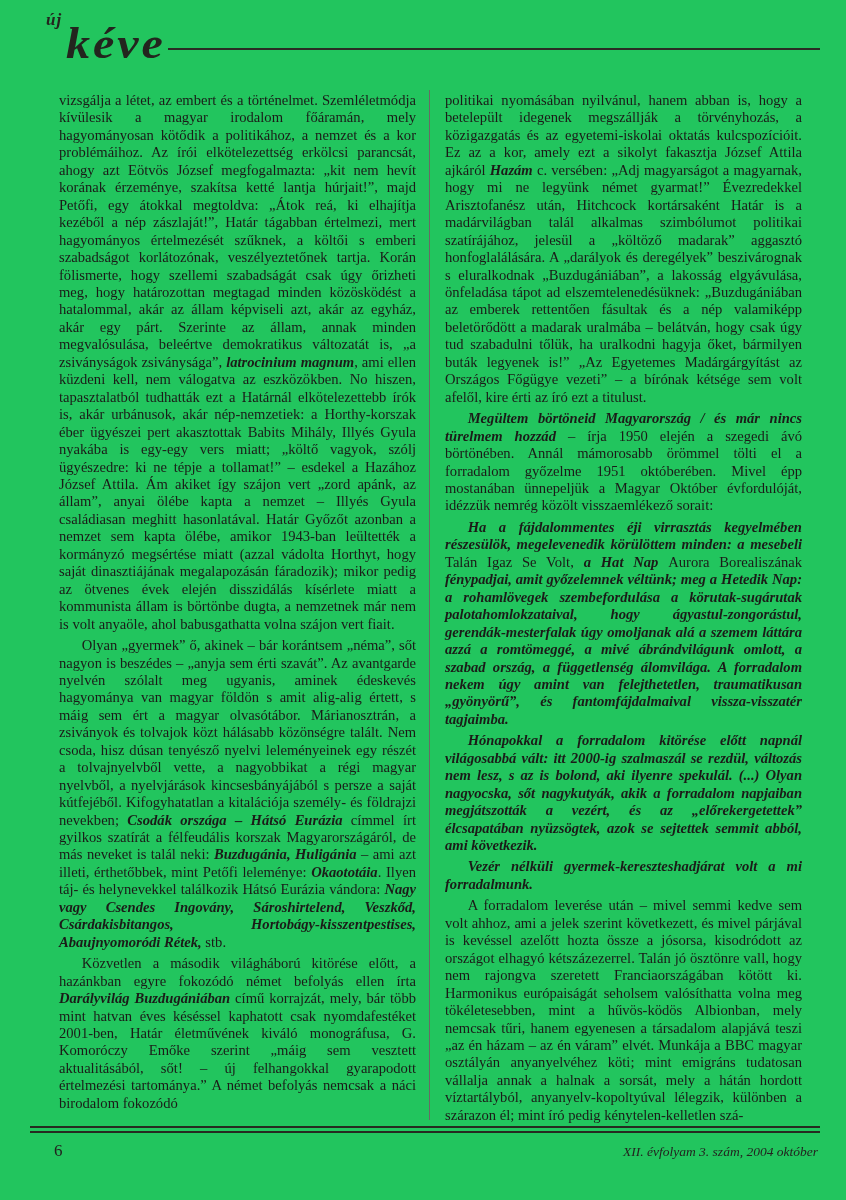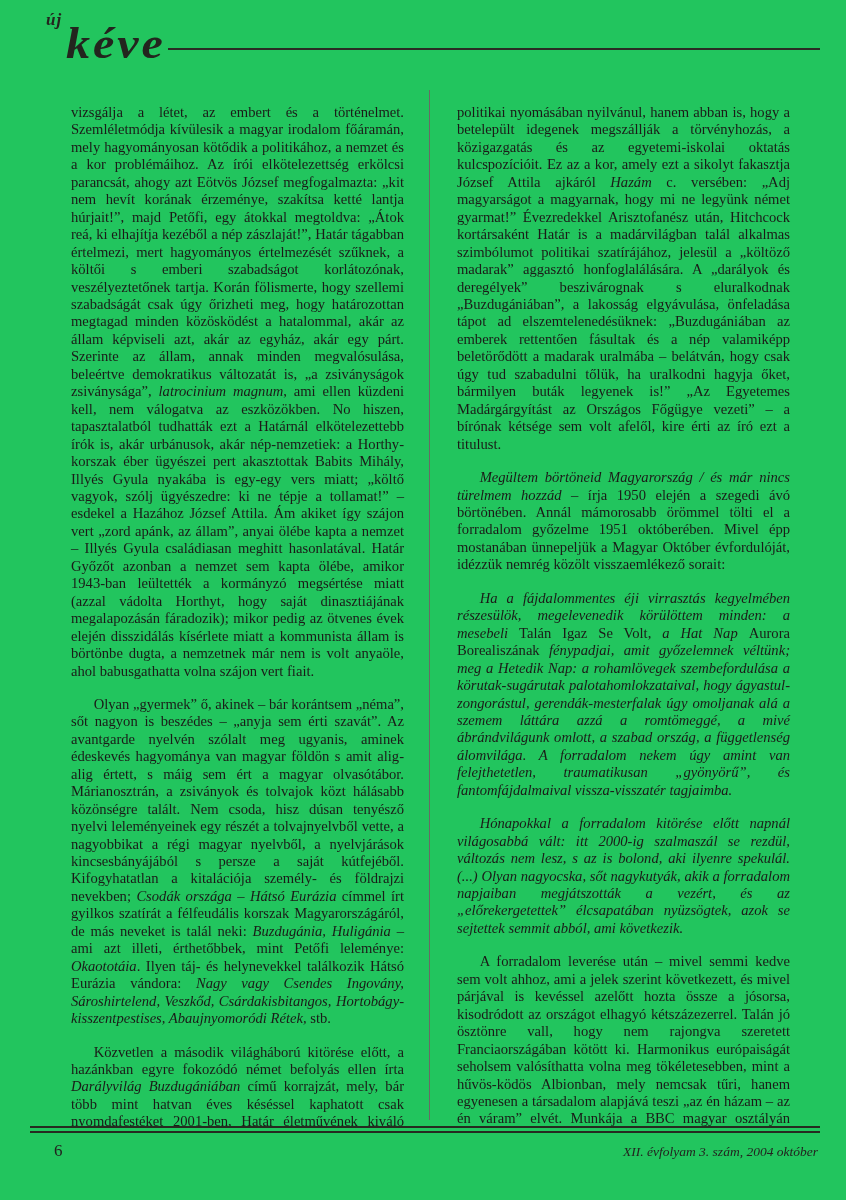--- a/index.html
+++ b/index.html
@@ -22,23 +22,23 @@
     display:inline-block;padding:8px 0 0 26px;transform:scaleY(.92);
   }
   .header-rule{flex:1;height:2px;background:#2a2c24;margin-top:36px;margin-left:2px;}
   
   .columns{
     display:flex;align-items:stretch;
     padding:10px 26px 0 55px;height:1048px;overflow:hidden;box-sizing:border-box;
   }
   .col{width:365px;overflow:hidden;text-align:justify;
        font-size:14.6px;line-height:17.45px;color:#1b1b18;hyphens:auto;}
-  .col p{margin:16px;}
+  .col p{margin:4px;}
   .col p.indent{text-indent:1.55em;}
-  .col .it{font-style:italic;}
+  .col .it{font-style:italic;font-weight:bold;}
   .col-divider{width:1px;background:#6a6a64;margin:2px 11px 6px 9px;}
   
   .footer{padding:0 26px 0 30px;}
   .footer-rule{height:3px;border-top:2.4px solid #262a20;border-bottom:2.2px solid #262a20;}
   .footer-row{display:flex;justify-content:space-between;align-items:baseline;padding:8px 0 0 24px;}
   .page-number{font-size:17px;color:#22221e;}
   .issue-line{font-style:italic;font-size:13.5px;color:#23231f;padding-right:2px;text-align:right;}
 </style>
 </head>
 <body>
@@ -57,20 +57,21 @@
         <p><span>vizsgálja a létet, az embert és a történelmet. Szemléletmódja kívülesik a magyar irodalom főáramán, mely hagyományosan kötődik a politikához, a nemzet és a kor problémáihoz. Az írói elkötelezettség erkölcsi parancsát, ahogy azt Eötvös József megfogalmazta: „kit nem hevít korának érzeménye, szakítsa ketté lantja húrjait!”, majd Petőfi, egy átokkal megtoldva: „Átok reá, ki elhajítja kezéből a nép zászlaját!”, Határ tágabban értelmezi, mert hagyományos értelmezését szűknek, a költői s emberi szabadságot korlátozónak, veszélyeztetőnek tartja. Korán fölismerte, hogy szellemi szabadságát csak úgy őrizheti meg, hogy határozottan megtagad minden közösködést a hatalommal, akár az állam képviseli azt, akár az egyház, akár egy párt. Szerinte az állam, annak minden megvalósulása, beleértve demokratikus változatát is, „a zsiványságok zsiványsága”, </span><span class="it">latrocinium magnum</span><span>, ami ellen küzdeni kell, nem válogatva az eszközökben. No hiszen, tapasztalatból tudhatták ezt a Határnál elkötelezettebb írók is, akár urbánusok, akár nép-nemzetiek: a Horthy-korszak éber ügyészei pert akasztottak Babits Mihály, Illyés Gyula nyakába is egy-egy vers miatt; „költő vagyok, szólj ügyészedre: ki ne tépje a tollamat!” – esdekel a Hazához József Attila. Ám akiket így szájon vert „zord apánk, az állam”, anyai ölébe kapta a nemzet – Illyés Gyula családiasan meghitt hasonlatával. Határ Győzőt azonban a nemzet sem kapta ölébe, amikor 1943-ban leültették a kormányzó megsértése miatt (azzal vádolta Horthyt, hogy saját dinasztiájának megalapozásán fáradozik); mikor pedig az ötvenes évek elején disszidálás kísérlete miatt a kommunista állam is börtönbe dugta, a nemzetnek már nem is volt anyaöle, ahol babusgathatta volna szájon vert fiait.</span></p>
         <p class="indent"><span>Olyan „gyermek” ő, akinek – bár korántsem „néma”, sőt nagyon is beszédes – „anyja sem érti szavát”. Az avantgarde nyelvén szólalt meg ugyanis, aminek édeskevés hagyománya van magyar földön s amit alig-alig értett, s máig sem ért a magyar olvasótábor. Márianosztrán, a zsiványok és tolvajok közt hálásabb közönségre talált. Nem csoda, hisz dúsan tenyésző nyelvi leleményeinek egy részét a tolvajnyelvből vette, a nagyobbikat a régi magyar nyelvből, a nyelvjárások kincsesbányájából s persze a saját kútfejéből. Kifogyhatatlan a kitalációja személy- és földrajzi nevekben; </span><span class="it">Csodák országa – Hátsó Eurázia</span><span> címmel írt gyilkos szatírát a félfeudális korszak Magyarországáról, de más neveket is talál neki: </span><span class="it">Buzdugánia, Huligánia</span><span> – ami azt illeti, érthetőbbek, mint Petőfi leleménye: </span><span class="it">Okaototáia</span><span>. Ilyen táj- és helynevekkel találkozik Hátsó Eurázia vándora: </span><span class="it">Nagy vagy Csendes Ingovány, Sároshirtelend, Veszkőd, Csárdakisbitangos, Hortobágy-kisszentpestises, Abaujnyomoródi Rétek,</span><span> stb.</span></p>
         <p class="indent"><span>Közvetlen a második világháború kitörése előtt, a hazánkban egyre fokozódó német befolyás ellen írta </span><span class="it">Darályvilág Buzdugániában</span><span> című korrajzát, mely, bár több mint hatvan éves késéssel kaphatott csak nyomdafestéket 2001-ben, Határ életművének kiváló monográfusa, G. Komoróczy Emőke szerint „máig sem vesztett aktualitásából, sőt! – új felhangokkal gyarapodott értelmezési tartománya.” A német befolyás nemcsak a náci birodalom fokozódó</span></p>
       </div>
     <div class="col-divider"></div>
     <div class="col" id="col-right">
         <p><span>politikai nyomásában nyilvánul, hanem abban is, hogy a betelepült idegenek megszállják a törvényhozás, a közigazgatás és az egyetemi-iskolai oktatás kulcspozícióit. Ez az a kor, amely ezt a sikolyt fakasztja József Attila ajkáról </span><span class="it">Hazám</span><span> c. versében: „Adj magyarságot a magyarnak, hogy mi ne legyünk német gyarmat!” Évezredekkel Arisztofanész után, Hitchcock kortársaként Határ is a madárvilágban talál alkalmas szimbólumot politikai szatírájához, jelesül a „költöző madarak” aggasztó honfoglalálására. A „darályok és deregélyek” beszivárognak s eluralkodnak „Buzdugániában”, a lakosság elgyávulása, önfeladása tápot ad elszemtelenedésüknek: „Buzdugániában az emberek rettentően fásultak és a nép valamiképp beletörődött a madarak uralmába – belátván, hogy csak úgy tud szabadulni tőlük, ha uralkodni hagyja őket, bármilyen buták legyenek is!” „Az Egyetemes Madárgárgyítást az Országos Főgügye vezeti” – a bírónak kétsége sem volt afelől, kire érti az író ezt a titulust.</span></p>
         <p class="indent"><span class="it">Megültem börtöneid Magyarország / és már nincs türelmem hozzád</span><span> – írja 1950 elején a szegedi ávó börtönében. Annál mámorosabb örömmel tölti el a forradalom győzelme 1951 októberében. Mivel épp mostanában ünnepeljük a Magyar Október évfordulóját, idézzük nemrég közölt visszaemlékező sorait:</span></p>
         <p class="indent"><span class="it">Ha a fájdalommentes éji virrasztás kegyelmében részesülök, megelevenedik körülöttem minden: a mesebeli </span><span>Talán Igaz Se Volt, </span><span class="it">a Hat Nap </span><span>Aurora Borealiszának </span><span class="it">fénypadjai, amit győzelemnek véltünk; meg a Hetedik Nap: a rohamlövegek szembefordulása a körutak-sugárutak palotahomlokzataival, hogy ágyastul-zongorástul, gerendák-mesterfalak úgy omoljanak alá a szemem láttára azzá a romtömeggé, a mivé ábrándvilágunk omlott, a szabad ország, a függetlenség álomvilága. A forradalom nekem úgy amint van felejthetetlen, traumatikusan „gyönyörű”, és fantomfájdalmaival vissza-visszatér tagjaimba.</span></p>
         <p class="indent"><span class="it">Hónapokkal a forradalom kitörése előtt napnál világosabbá vált: itt 2000-ig szalmaszál se rezdül, változás nem lesz, s az is bolond, aki ilyenre spekulál. (...) Olyan nagyocska, sőt nagykutyák, akik a forradalom napjaiban megjátszották a vezért, és az „előrekergetettek” élcsapatában nyüzsögtek, azok se sejtettek semmit abból, ami következik.</span></p>
+        <p class="indent"><span class="it">Vezér nélküli gyermek-kereszteshadjárat volt a mi forradalmunk.</span></p>
         <p class="indent"><span>A forradalom leverése után – mivel semmi kedve sem volt ahhoz, ami a jelek szerint következett, és mivel párjával is kevéssel azelőtt hozta össze a jósorsa, kisodródott az országot elhagyó kétszázezerrel. Talán jó ösztönre vall, hogy nem rajongva szeretett Franciaországában kötött ki. Harmonikus európaiságát seholsem valósíthatta volna meg tökéletesebben, mint a hűvös-ködös Albionban, mely nemcsak tűri, hanem egyenesen a társadalom alapjává teszi „az én házam – az én váram” elvét. Munkája a BBC magyar osztályán anyanyelvéhez köti; mint emigráns tudatosan vállalja annak a halnak a sorsát, mely a hátán hordott víztartályból, anyanyelv-kopoltyúval lélegzik, különben a szárazon él; mint író pedig kénytelen-kelletlen szá-</span></p>
       </div>
   </div>
 
   <div class="footer">
     <div class="footer-rule"></div>
     <div class="footer-row">
       <span class="page-number">6</span>
       <span class="issue-line">XII. évfolyam 3. szám, 2004 október</span>
     </div>

